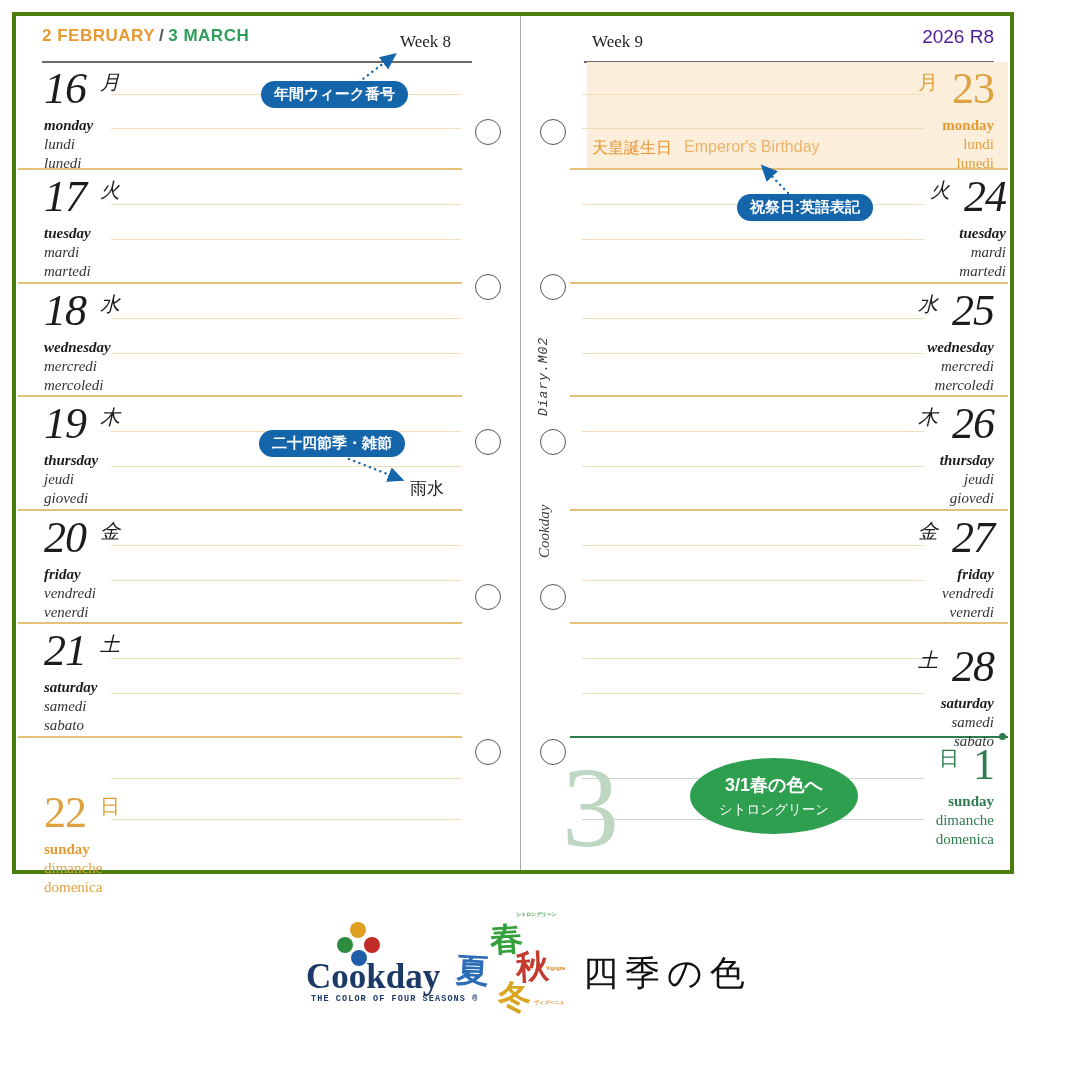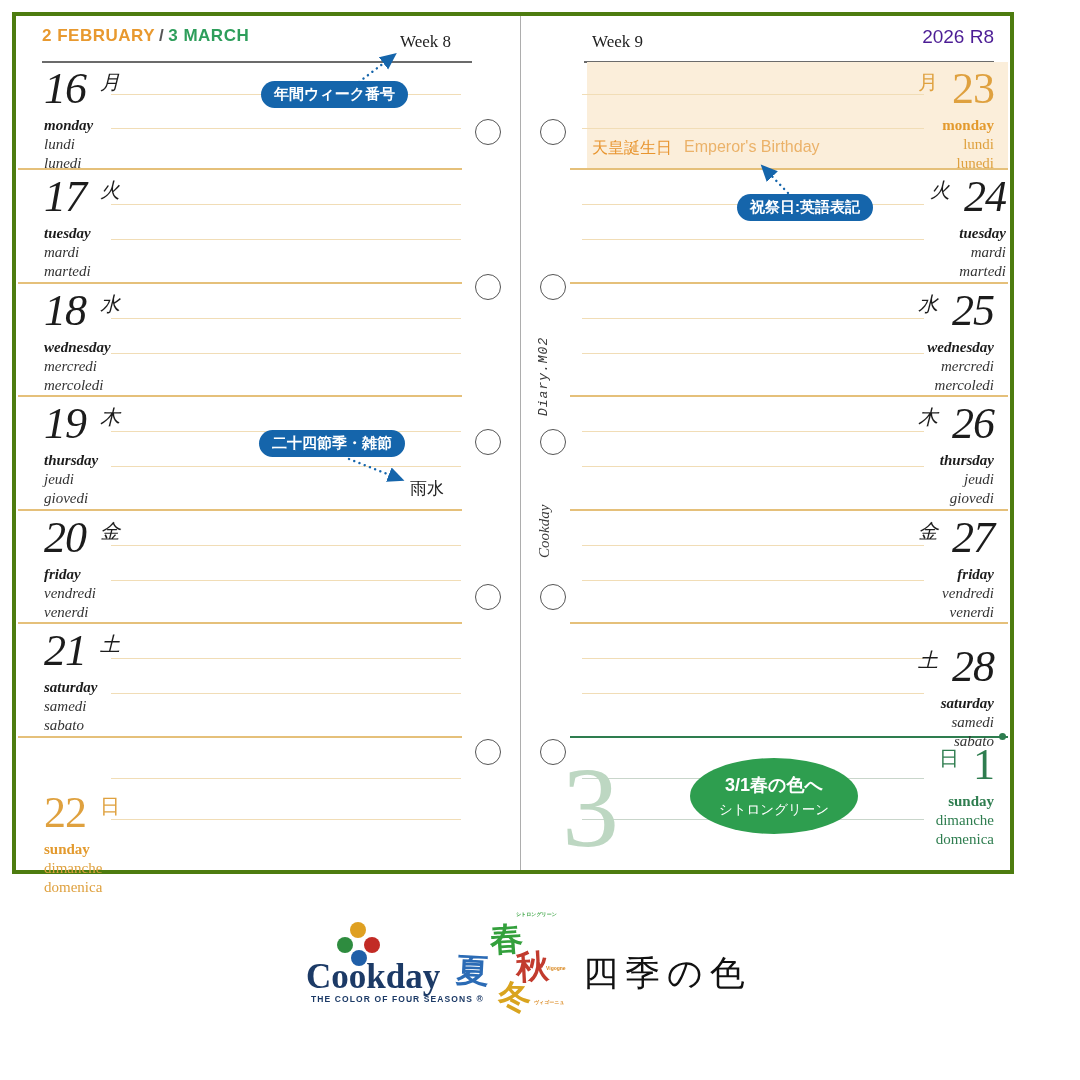--- a/index.html
+++ b/index.html
@@ -72,21 +72,21 @@
   #spring-badge .l2{font-size:13.5px;margin-top:4px;}
   
   #desc{left:598px;top:464px;width:306px;text-align:center;font-family:"Liberation Sans",sans-serif;
         font-size:18.5px;line-height:1.55;color:#222;z-index:3;}
   #desc .brand{font-family:"Liberation Serif",serif;font-weight:bold;font-size:20px;}
   #arrows{left:0;top:0;z-index:7;pointer-events:none;}
   
   .dot{position:absolute;border-radius:50%;width:16px;height:16px;}
   #logo-word{position:absolute;left:306px;top:957px;font-size:35px;font-weight:bold;
              color:#1C3A66;letter-spacing:0;}
-  #logo-tag{position:absolute;left:311px;top:994px;font-family:Liberation Sans, sans-serif;
+  #logo-tag{position:absolute;left:311px;top:994px;font-family:Liberation Mono, monospace;
             font-size:8.5px;font-weight:bold;color:#1C3A66;letter-spacing:1.1px;}
   #seasons{position:absolute;left:450px;top:903px;width:135px;height:115px;}
   #seasons span{position:absolute;font-weight:bold;}
   .sk{font-size:33px;}
   #sk-spring{left:40px;top:14px;color:#33A03C;transform:rotate(-4deg);}
   #sk-summer{left:6px;top:46px;color:#2B6BB5;transform:rotate(3deg);}
   #sk-autumn{left:66px;top:42px;color:#C23B2E;transform:rotate(-3deg);}
   #sk-winter{left:48px;top:72px;color:#D9A41F;transform:rotate(2deg);}
   .sk-tiny{font-size:5px;font-family:"Liberation Sans",sans-serif;white-space:nowrap;}
   #sk-lab1{left:66px;top:8px;color:#33A03C;}

